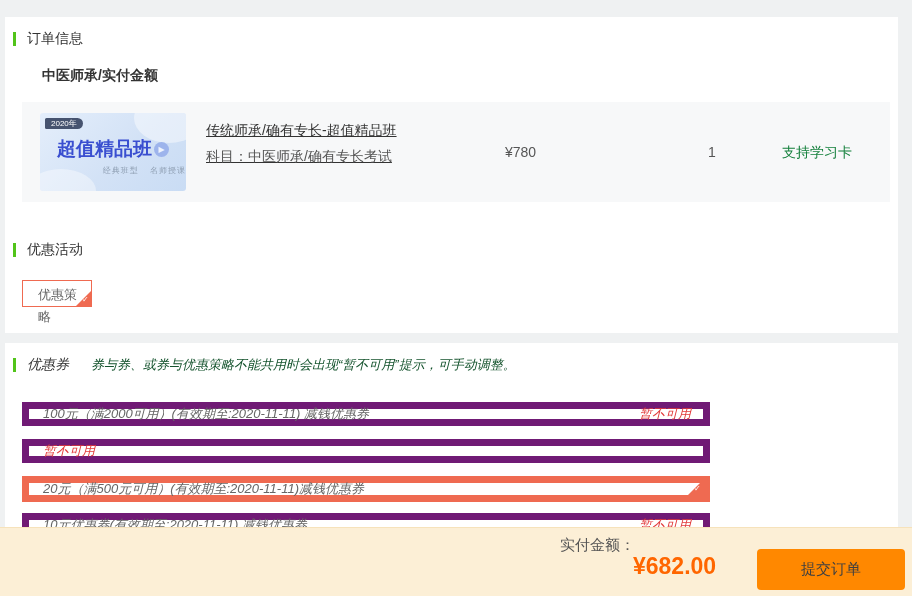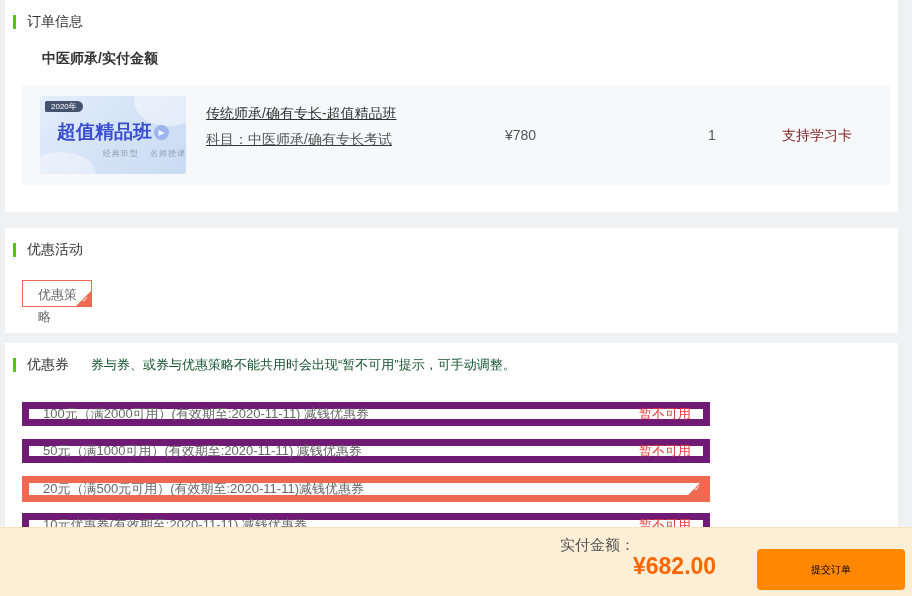--- a/index.html
+++ b/index.html
@@ -4,23 +4,23 @@
 <style>
   * { margin:0; padding:0; box-sizing:border-box; }
   html,body { width:912px; height:596px; overflow:hidden; }
   body {
     font-family:"Liberation Sans","DejaVu Sans",sans-serif;
     background:#eff1f2;
     position:relative;
     color:#333;
   }
   .card { position:absolute; left:5px; width:893px; background:#fff; }
-  .card1 { top:0; height:212px; }
+  .card1 { top:17px; height:212px; }
   .card2 { top:228px; height:105px; }
-  .card3 { top:343px; height:222px; }
+  .card3 { top:343px; height:222px;font-style:italic; }
 
   .sec-head { display:flex; align-items:center; padding-top:13px; padding-left:8px; }
   .sec-bar { width:3px; height:14px; background:#52c41a; margin-right:11px; }
   .sec-title { font-size:14px; color:#333; }
   .sec-notice { font-size:13px; color:#14532d; margin-left:22px; }
 
   .group-title { position:absolute; left:37px; top:50px; font-size:14px; font-weight:bold; color:#333; }
 
   .product-row { position:absolute; left:17px; top:85px; width:868px; height:100px; background:#f7f8f9; display:flex; padding:11px 18px;text-decoration:underline; }
   .thumb { width:146px; height:78px; border-radius:3px; background:linear-gradient(135deg,#e4eefb 0%,#d3e2f6 55%,#c9dcf4 100%); position:relative; overflow:hidden; flex:none; }
@@ -29,37 +29,37 @@
   .thumb-badge { position:absolute; top:5px; left:5px; background:#46536f; color:#fff; font-size:8px; line-height:11px; padding:0 6px; border-radius:2px 7px 7px 2px; }
   .thumb-title { position:absolute; top:23px; width:100%; text-align:center; font-size:19px; font-weight:bold; color:#3a4fd0; letter-spacing:0px; white-space:nowrap; }
   .play-badge { display:inline-block; vertical-align:middle; width:15px; height:15px; border-radius:50%; background:#9db4ec; color:#eef3fd; font-size:8px; line-height:15px; text-align:center; margin-left:2px; }
   .thumb-sub { position:absolute; top:52px; width:100%; text-align:right; font-size:8px; color:#90a0b4; letter-spacing:1px; word-spacing:8px; }
 
   .prod-info { margin-left:20px; padding-top:7px; }
   .prod-name { font-size:14px; color:#333; line-height:20px; }
   .prod-subject { font-size:14px; color:#555; margin-top:8px; }
   .prod-price { position:absolute; left:483px; top:42px; font-size:14px; color:#555; }
   .prod-qty { position:absolute; left:686px; top:42px; font-size:14px; color:#555; }
-  .prod-cardok { position:absolute; left:760px; top:42px; font-size:14px; color:#7f1d1d; }
+  .prod-cardok { position:absolute; left:760px; top:42px; font-size:14px; color:#15803d; }
 
   .promo-box { position:absolute; left:17px; top:52px; width:70px; height:27px; border:1px solid #ef6a51; background:#fff; cursor:pointer; }
   .promo-label { width:58px; padding-left:15px; font-size:13px; color:#666; line-height:22px; padding-top:3px; word-break:break-all; }
   .corner-check { position:absolute; right:0; bottom:0; width:0; height:0; border-style:solid; border-width:0 0 15px 15px; border-color:transparent transparent #ef6a51 transparent; }
   .corner-check span { position:absolute; left:-9px; top:5px; color:#fff; font-size:8px; line-height:8px; }
 
   .coupon-list { position:absolute; left:17px; top:59px; width:688px; }
   .coupon-row { position:relative; width:688px; height:24px; border:7px solid #701a75; background:#fff; margin-bottom:13px; display:flex; align-items:center; justify-content:space-between; padding:0 12px 0 14px; cursor:pointer; }
   .coupon-row.selected { border-color:#ef6a51; height:26px; margin-bottom:11px; }
   .coupon-label { font-size:13px; color:#666; white-space:nowrap; }
   .coupon-status { font-size:13px; color:#e23c3c; white-space:nowrap; }
 
   .checkout-bar { position:absolute; left:0; top:527px; width:912px; height:69px; background:#fcefd6; border-top:1px solid #f6e2bb; z-index:10; }
   .cb-payable-label { position:absolute; left:560px; top:536px; font-size:15px; color:#555; z-index:11; }
   .cb-payable-value { position:absolute; left:633px; top:553px; font-size:23px; font-weight:bold; color:#ff6600; z-index:11; }
-  .submit-btn { position:absolute; left:757px; top:549px; width:148px; height:41px; background:#ff8800; border:none; border-radius:4px; color:#000000; font-size:10px; font-family:inherit; cursor:pointer; z-index:11; }
+  .submit-btn { position:absolute; left:757px; top:549px; width:148px; height:41px; background:#ff8800; border:none; border-radius:4px; color:#404040; font-size:15px; font-family:inherit; cursor:pointer; z-index:11; }
 </style>
 </head>
 <body>
 
 <div class="card card1">
   <div class="sec-head">
     <span class="sec-bar"></span>
     <span class="sec-title">订单信息</span>
   </div>
   <div class="group-title">中医师承/实付金额</div>
@@ -101,21 +101,20 @@
     <span class="sec-title">优惠券</span>
     <span class="sec-notice">券与券、或券与优惠策略不能共用时会出现“暂不可用”提示，可手动调整。</span>
   </div>
 
   <div class="coupon-list">
     <div class="coupon-row">
       <span class="coupon-label">100元（满2000可用）(有效期至:2020-11-11) 减钱优惠券</span>
       <span class="coupon-status">暂不可用</span>
     </div>
     <div class="coupon-row">
-      <span class="coupon-label">50元（满1000可用）(有效期至:2020-11-11) 减钱优惠券</span>
       <span class="coupon-status">暂不可用</span>
     </div>
     <div class="coupon-row selected">
       <span class="coupon-label">20元（满500元可用）(有效期至:2020-11-11)减钱优惠券</span>
       <span class="coupon-status"></span>
       <div class="corner-check">
           <span>✓</span>
         </div>
     </div>
     <div class="coupon-row">

